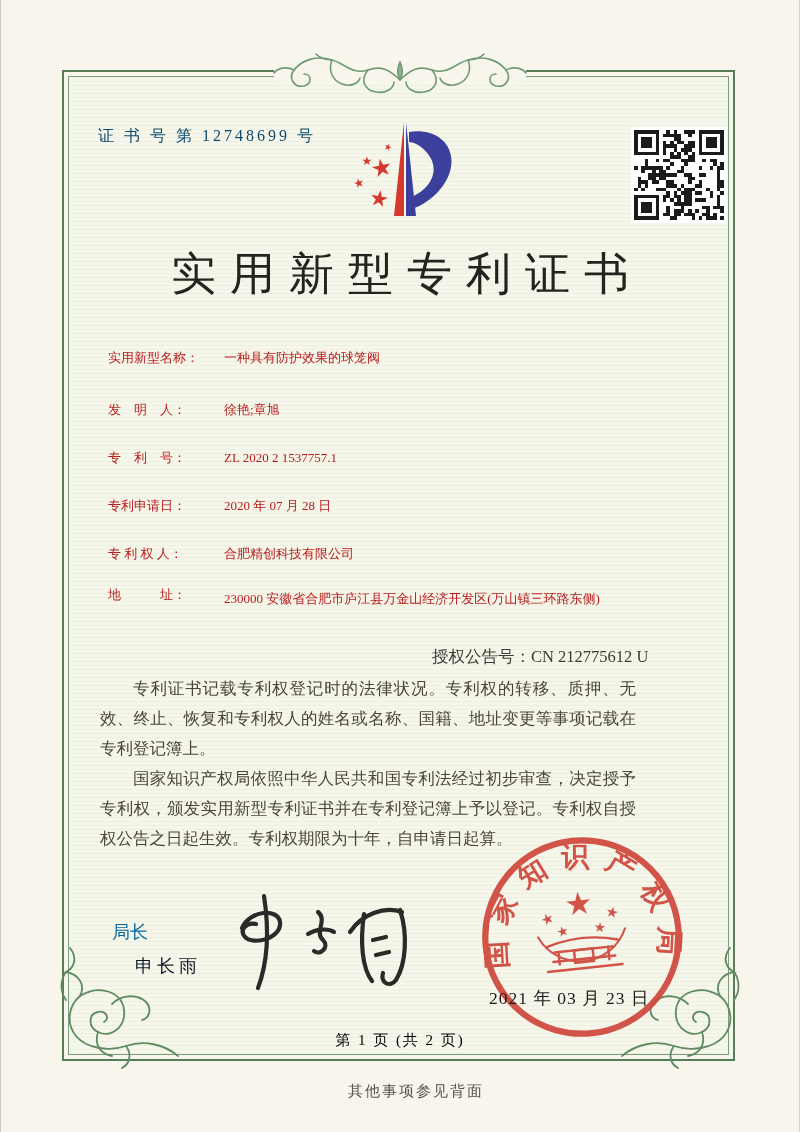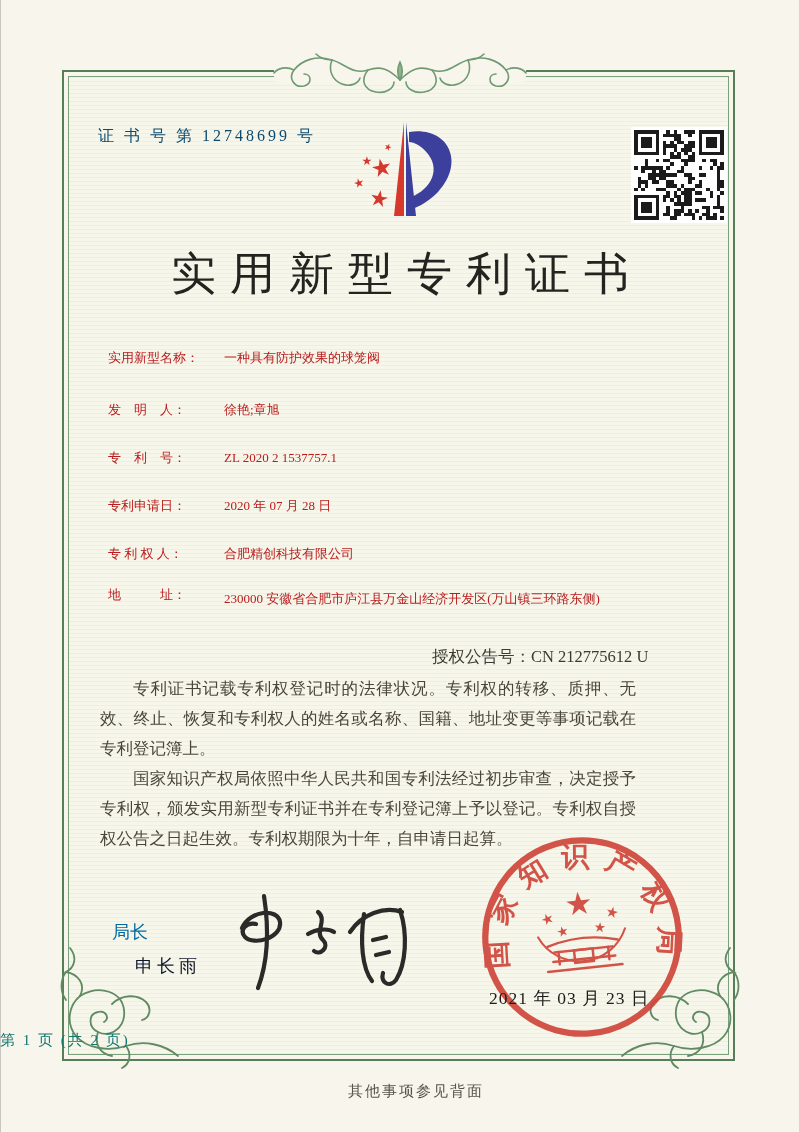--- a/index.html
+++ b/index.html
@@ -59,22 +59,22 @@
   .body-text p{margin:0;text-indent:2em;}
   .sig-title{position:absolute;left:112px;top:920px;font-size:18px;color:#0369a1;}
   .sig-name{position:absolute;left:96px;top:954px;font-size:18px;color:#0f172a;letter-spacing:4px;margin-left:39px;}
   .sig-script{position:absolute;left:212px;top:884px;width:225px;height:110px;}
   .seal{position:absolute;left:478px;top:833px;width:208px;height:208px;transform:rotate(-6deg);opacity:.92;}
   .seal-date{
     position:absolute;left:489px;top:986px;z-index:5;
     font-size:17.5px;color:#1d1c1a;letter-spacing:1px;white-space:nowrap;
   }
   .page-no{
-    position:absolute;left:0;top:1031px;width:800px;text-align:left;
-    font-size:15px;color:#0f766e;letter-spacing:2px;
+    position:absolute;left:0;top:1031px;width:800px;text-align:center;
+    font-size:15px;color:#000000;letter-spacing:2px;
   }
   .back-note{
     position:absolute;left:0;top:1082px;width:800px;text-align:center;
     font-size:15px;color:#57534a;letter-spacing:2px;margin-left:16px;
   }
 </style>
 </head>
 <body>
 
 <div class="page">

